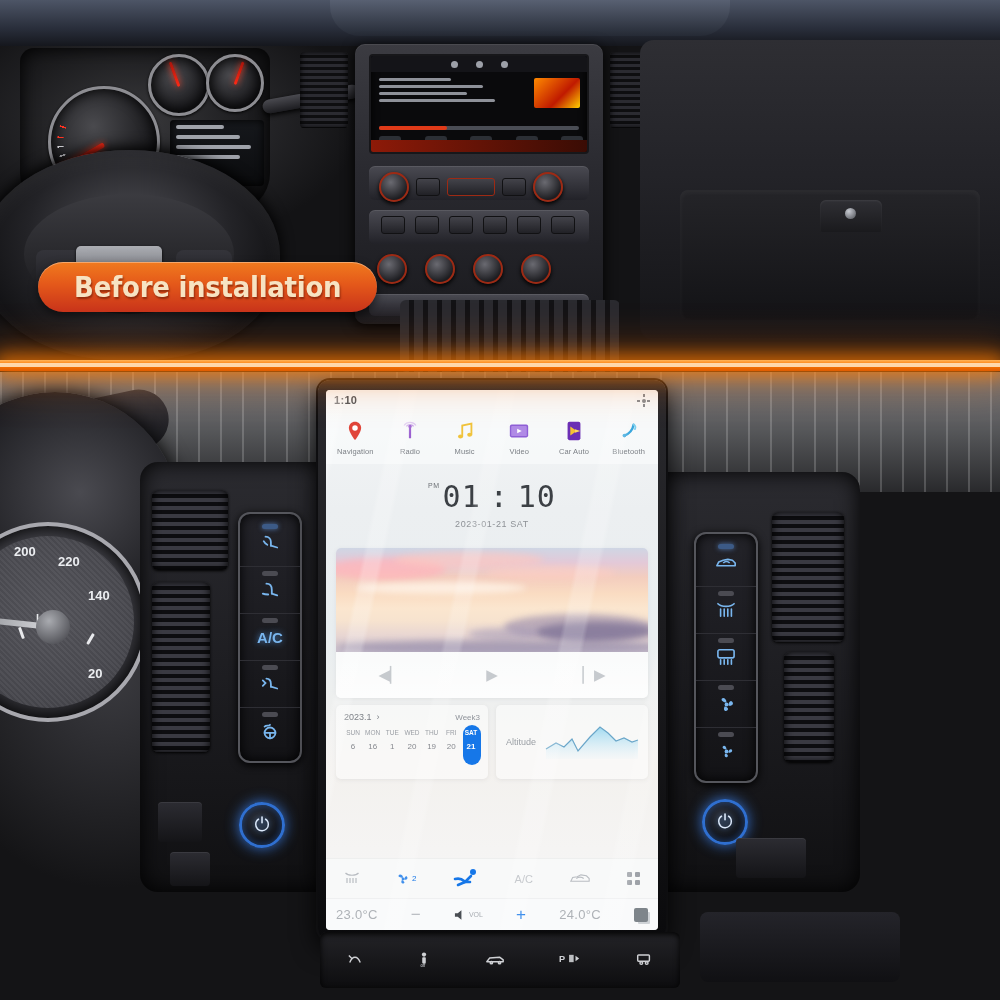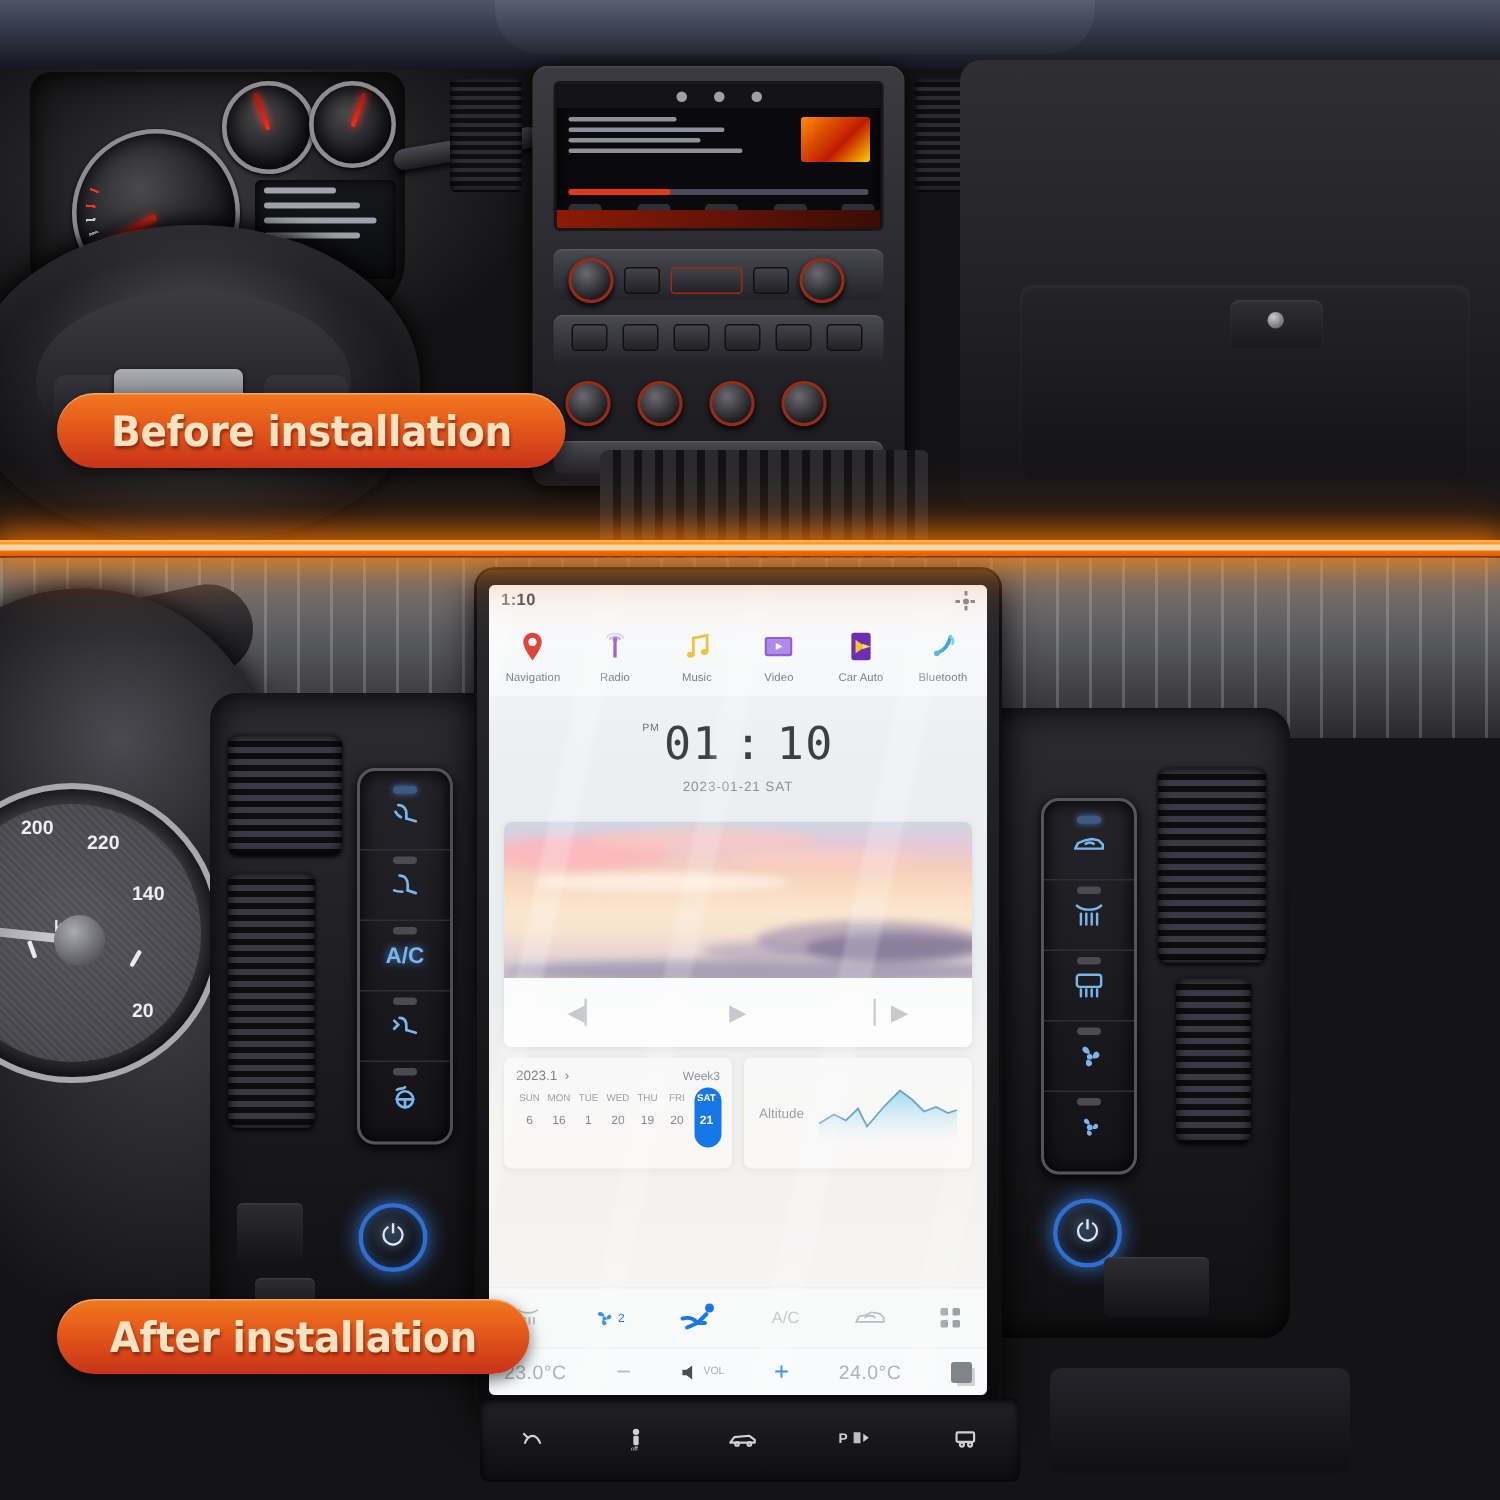--- a/index.html
+++ b/index.html
@@ -823,17 +823,14 @@
             <rect x="3" y="3" width="13" height="7" rx="1"></rect>
             <circle cx="7" cy="12" r="1.5"></circle>
             <circle cx="13" cy="12" r="1.5"></circle>
           </svg></div>
       </div>
   </div>
 
   <div class="pill" id="pill-before">
     <span>Before installation</span>
   </div>
-  <div class="pill" id="pill-after">
-    <span>After installation</span>
-  </div>
 
 </div>
 
 </body></html>

